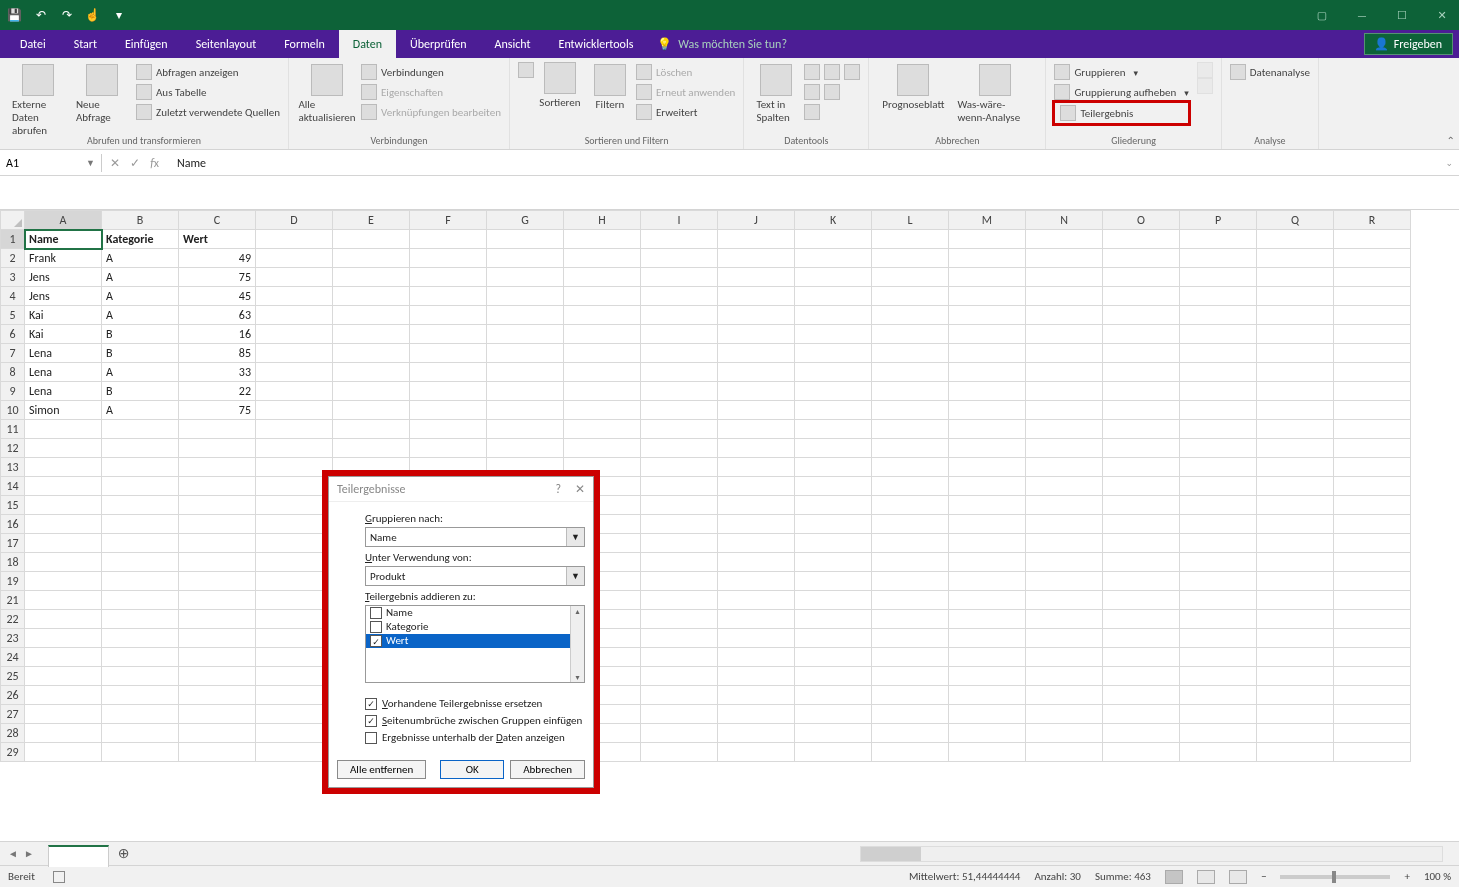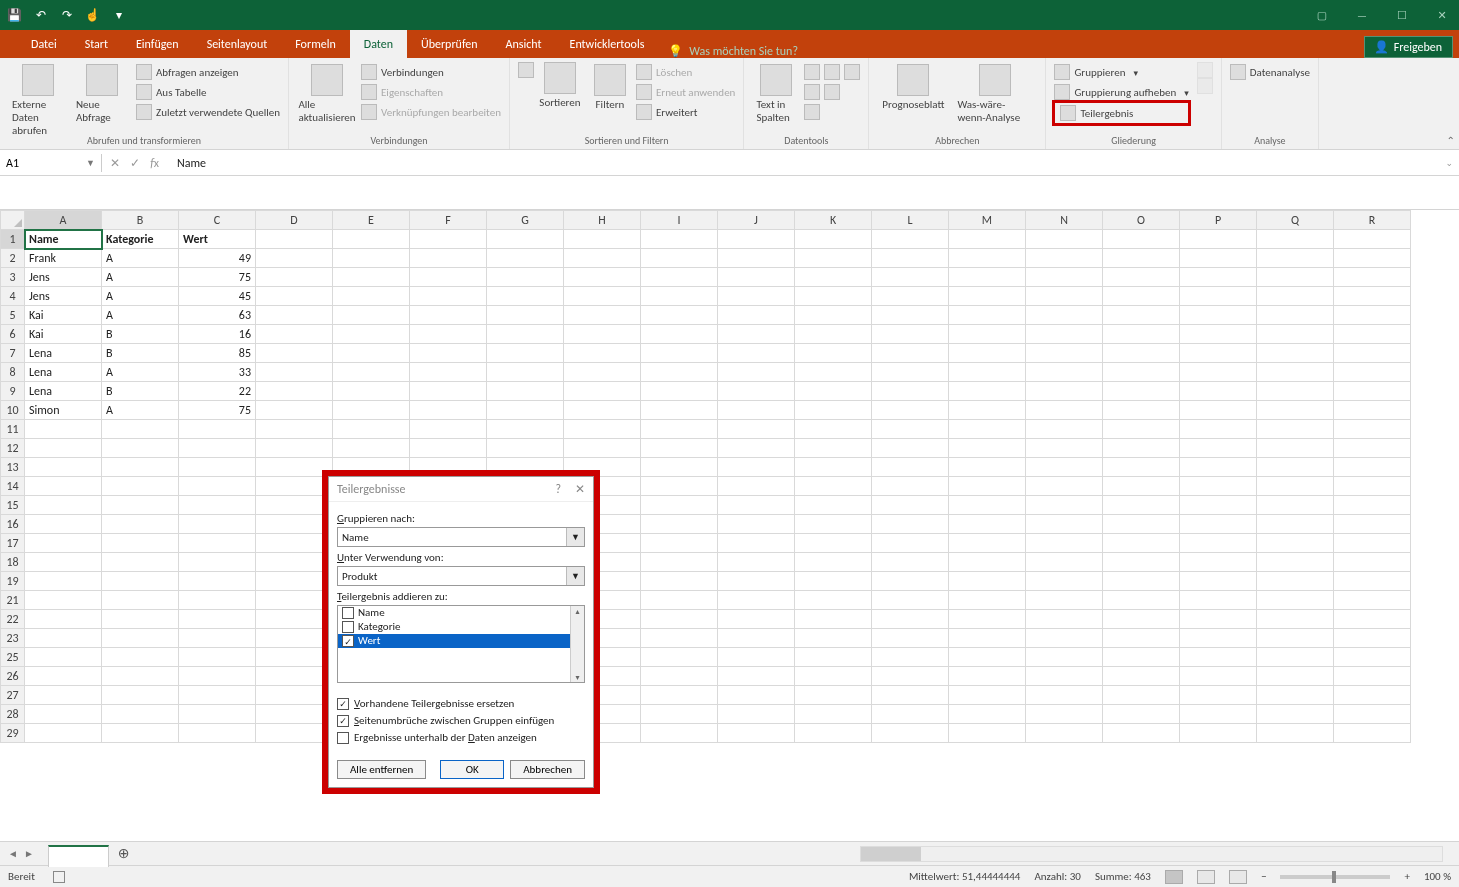--- a/index.html
+++ b/index.html
@@ -6,21 +6,21 @@
 body { background:#fff; overflow:hidden; width:1459px; height:887px; position:relative; }
 
 
 .titlebar { height:30px; background:#0d6238; display:flex; align-items:center; padding:0 6px; color:#fff; justify-content:space-between; }
 .qat { display:flex; gap:8px; align-items:center; }
 .qat-btn { width:18px; height:18px; display:flex; align-items:center; justify-content:center; font-size:12px; color:#fff; }
 .winbtns { display:flex; gap:18px; align-items:center; font-size:11px; color:#a8d1bd; }
 .winbtn { width:22px; text-align:center; }
 
 
-.ribbon-tabs { height:28px; background:#c2410c; display:flex; align-items:flex-end; padding-left:17px; color:#fff; }
+.ribbon-tabs { height:28px; background:#4c1d95; display:flex; align-items:center; padding-left:6px; color:#fff; }
 .rtab { padding:6px 14px 6px; font-size:12px; height:28px; display:flex; align-items:center; }
 .rtab.active { background:#f1f1f1; color:#0d6238; }
 .tell-me { margin-left:10px; display:flex; align-items:center; gap:6px; color:#a8d1bd; font-size:12px; }
 .share-btn { margin-left:auto; background:#0d6238; border:1px solid rgba(255,255,255,.3); padding:3px 10px; font-size:12px; color:#fff; display:flex; align-items:center; gap:4px; margin-right:6px; }
 
 
 .ribbon { height:92px; background:#f1f1f1; border-bottom:1px solid #d4d4d4; display:flex; position:relative; }
 .rgroup { border-right:1px solid #e1e1e1; padding:4px 8px 2px; display:flex; flex-direction:column; position:relative; }
 .rgroup-title { font-size:10px; color:#666; text-align:center; position:absolute; bottom:2px; left:0; right:0; }
 .rgroup-body { display:flex; gap:4px; }
@@ -53,21 +53,21 @@
 .sheet .num { text-align:right; }
 .corner { width:24px; height:20px; background:#f1f1f1; border:1px solid #d9d9d9; position:relative; }
 .corner::after { content:''; position:absolute; right:2px; bottom:2px; width:0; height:0; border-left:8px solid transparent; border-bottom:8px solid #bfbfbf; }
 .selcell { outline:2px solid #217346; outline-offset:-1px; }
 
 
 .dialog-wrap { position:absolute; left:322px; top:260px; width:278px; border:6px solid #cc0000; background:#cc0000; }
 .dialog { background:#fff; border:1px solid #9a9a9a; }
 .dlg-title { background:#fff; padding:5px 8px; font-size:12px; color:#888; display:flex; justify-content:space-between; align-items:center; border-bottom:1px solid #eee; }
 .dlg-title-ctrls { display:flex; gap:14px; color:#888; font-size:12px; }
-.dlg-body { padding:6px 8px; font-size:11px; color:#222; }
+.dlg-body { padding:6px 8px; font-size:11px; color:#222;margin-left:28px; }
 .dlg-label { margin:4px 0 2px; }
 .dlg-label u { text-decoration:underline; }
 .dlg-select { width:100%; height:20px; border:1px solid #999; background:#fff; padding:0 4px; font-size:11px; display:flex; align-items:center; justify-content:space-between; }
 .dlg-select .arrow { width:18px; text-align:center; background:#e8e8e8; margin:-0px -4px -0px 4px; height:18px; line-height:18px; border-left:1px solid #bbb; font-size:9px; }
 .dlg-list { border:1px solid #999; height:78px; position:relative; font-size:11px; }
 .dlg-list-inner { position:absolute; inset:0 14px 0 0; overflow:hidden; }
 .dlg-item { display:flex; align-items:center; gap:4px; padding:0 4px; height:14px; line-height:14px; }
 .dlg-item.sel { background:#0a64c7; color:#fff; }
 .dlg-scrl { position:absolute; right:0; top:0; bottom:0; width:14px; background:#efefef; border-left:1px solid #ccc; display:flex; flex-direction:column; justify-content:space-between; font-size:8px; color:#666; text-align:center;}
 .dlg-check { display:flex; align-items:center; gap:5px; margin:4px 0; font-size:11px; }
@@ -792,20 +792,41 @@
           <td class=""></td>
           <td class=""></td>
           <td class=""></td>
           <td class=""></td>
           <td class=""></td>
           <td class=""></td>
           <td class=""></td>
           <td class=""></td>
         </tr>
         <tr>
+          <td class="rowh">24</td>
+          <td class=""></td>
+          <td class=""></td>
+          <td class=""></td>
+          <td class=""></td>
+          <td class=""></td>
+          <td class=""></td>
+          <td class=""></td>
+          <td class=""></td>
+          <td class=""></td>
+          <td class=""></td>
+          <td class=""></td>
+          <td class=""></td>
+          <td class=""></td>
+          <td class=""></td>
+          <td class=""></td>
+          <td class=""></td>
+          <td class=""></td>
+          <td class=""></td>
+        </tr>
+        <tr>
           <td class="rowh">25</td>
           <td class=""></td>
           <td class=""></td>
           <td class=""></td>
           <td class=""></td>
           <td class=""></td>
           <td class=""></td>
           <td class=""></td>
           <td class=""></td>
           <td class=""></td>

